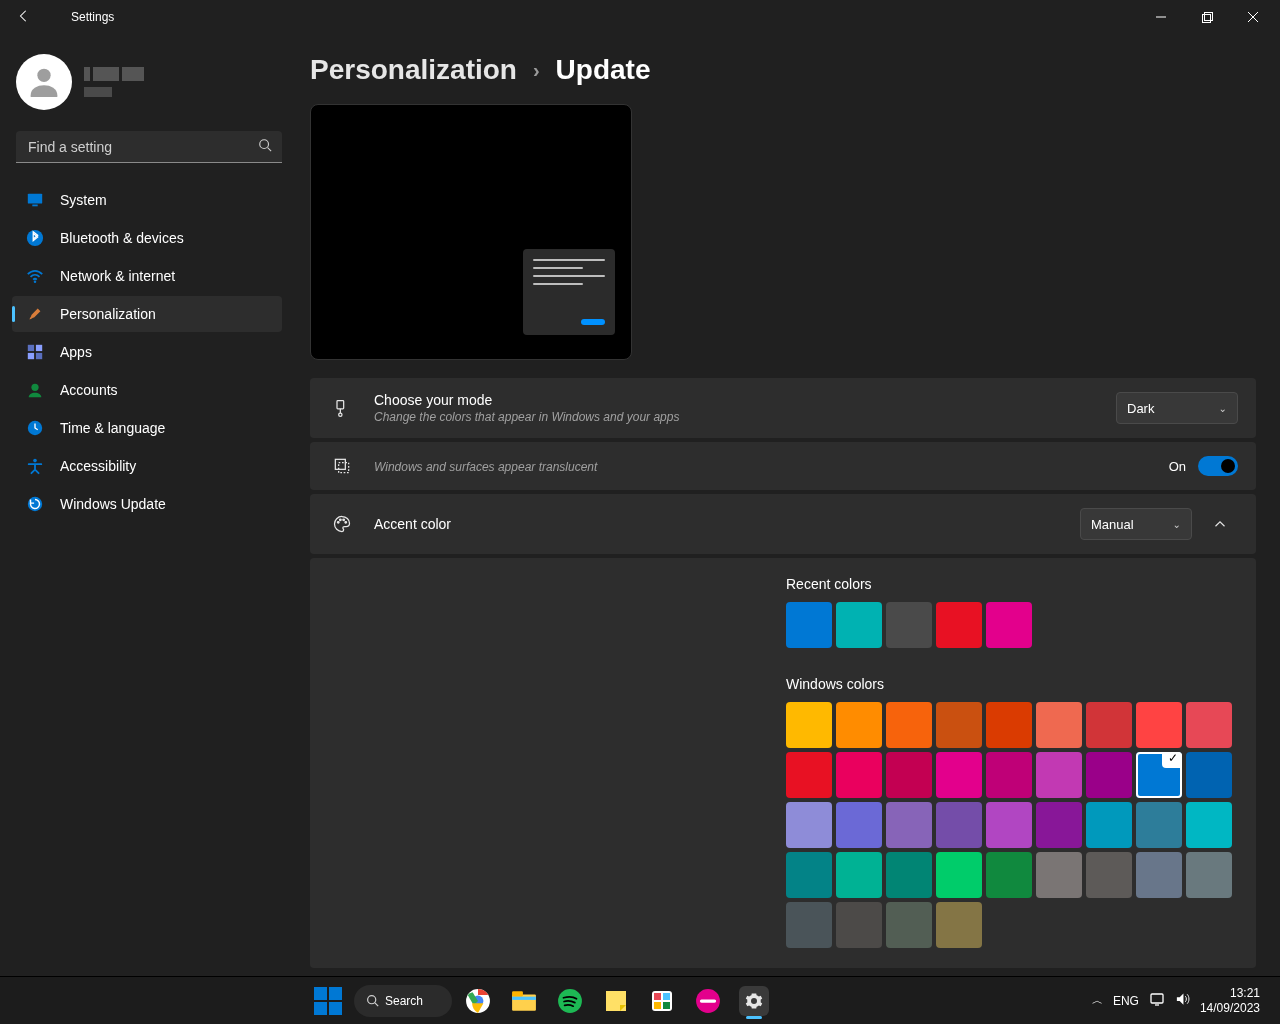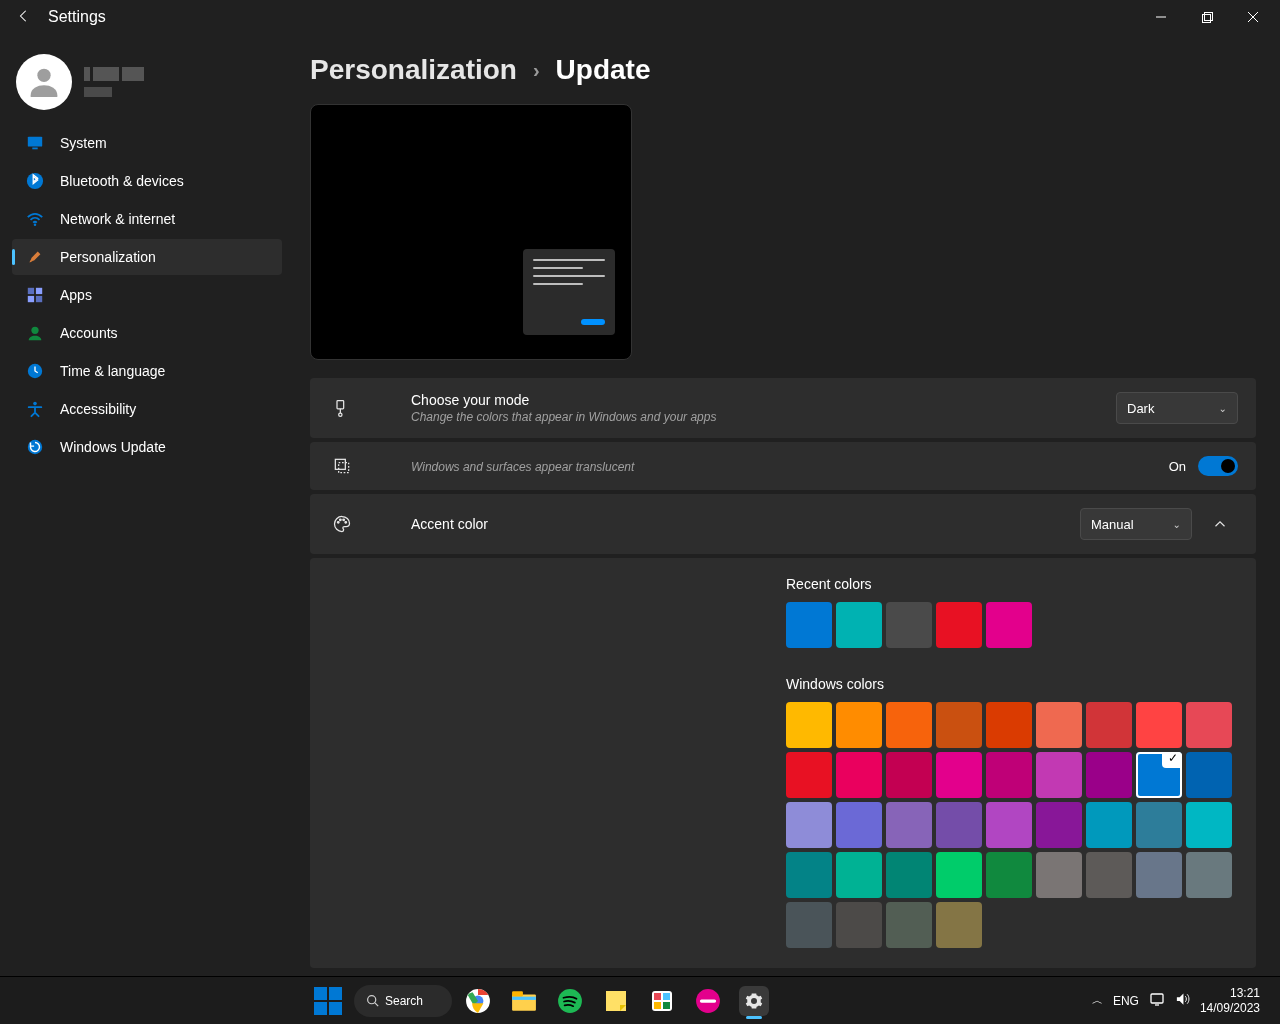--- a/index.html
+++ b/index.html
@@ -16,21 +16,21 @@
     --toggle-on: #0078d4;
     --border-radius: 4px;
   }
   * { box-sizing: border-box; font-family: "Segoe UI", Arial, sans-serif; }
   html, body { margin:0; padding:0; width:1280px; height:1024px; background:var(--bg); color:var(--text); overflow:hidden; }
   body { display:flex; flex-direction:column; }
 
   
   .titlebar { height:34px; display:flex; align-items:center; padding:0 4px; }
   .titlebar .back { width:40px; text-align:center; color:var(--text); font-size:14px; cursor:pointer;}
-  .titlebar .title { font-size:16px; color:var(--text); padding-left:4px;}
+  .titlebar .title { font-size:12px; color:var(--text); padding-left:4px;margin-left:23px;}
   .titlebar .controls { margin-left:auto; display:flex; }
   .titlebar .controls > div { width:46px; height:32px; display:flex; align-items:center; justify-content:center; font-size:11px; cursor:pointer;}
   .titlebar .controls svg { stroke:var(--text); }
 
   .content { flex:1; display:flex; min-height:0; }
 
   
   .sidebar { width:300px; padding:12px 12px 0 6px; display:flex; flex-direction:column; }
   .user-block { display:flex; align-items:center; gap:12px; padding:8px 10px; }
   .avatar { width:56px; height:56px; border-radius:50%; background:#ffffff; display:flex; align-items:center; justify-content:center; }
@@ -59,21 +59,21 @@
   .breadcrumb .current { color:#ffffff; }
 
   .preview { width:322px; height:256px; background:#000000; border-radius:8px; position:relative; border:1px solid #333; margin-bottom:18px;}
   .preview-window { position:absolute; right:16px; bottom:24px; width:92px; height:86px; background:#2b2b2b; border-radius:4px; padding:10px 10px; display:flex; flex-direction:column; gap:6px;}
   .preview-window .line { height:2px; background:#bdbdbd; border-radius:1px;}
   .preview-window .line.short { width:70%; }
   .preview-window .accent-pill { margin-top:auto; align-self:flex-end; width:24px; height:6px; background:#0091ff; border-radius:3px;}
 
   .setting-card { background:var(--bg-card); border-radius:4px; display:flex; align-items:center; padding:14px 18px; margin-bottom:4px;}
   .setting-card .card-icon { width:28px; margin-right:18px; color:#e6e6e6; display:flex; justify-content:center;}
-  .setting-card .card-text { flex:1;margin-left:37px; }
+  .setting-card .card-text { flex:1; }
   .setting-card .card-title { font-size:14px; }
   .setting-card .card-sub { font-size:12px; color:var(--text-secondary); margin-top:2px;font-style:italic;}
   .dropdown { background:#383838; border:1px solid #4a4a4a; border-radius:4px; height:32px; min-width:122px; padding:0 10px; display:flex; align-items:center; justify-content:space-between; font-size:13px; cursor:pointer;}
   .dropdown .chev { font-size:10px; color:#cfcfcf; margin-left:20px;}
 
   .toggle-row { display:flex; align-items:center; gap:12px; }
   .toggle-label { font-size:13px; }
   .toggle { width:40px; height:20px; border-radius:10px; background:var(--toggle-on); position:relative; cursor:pointer;}
   .toggle::after { content:""; position:absolute; right:3px; top:3px; width:14px; height:14px; background:#000; border-radius:50%;}
 
@@ -141,20 +141,29 @@
             <circle cx="12" cy="8" r="4"></circle>
             <path d="M4 20c0-4 4-6 8-6s8 2 8 6v1H4z"></path>
           </svg>
       </div>
       <div class="user-text">
         <div class="name"><span style="width:6px"></span><span style="width:26px"></span><span style="width:22px"></span></div>
         <div class="email"><span></span></div>
       </div>
     </div>
 
+    <div class="search">
+      <input placeholder="Find a setting" style="">
+      <span class="icon">
+        <svg width="14" height="14" viewBox="0 0 16 16">
+            <circle cx="7" cy="7" r="5" stroke="#cfcfcf" fill="none" stroke-width="1.3"></circle>
+            <line x1="11" y1="11" x2="15" y2="15" stroke="#cfcfcf" stroke-width="1.3"></line>
+          </svg>
+      </span>
+    </div>
 
     <div class="nav" id="nav">
         <div class="nav-item">
           <span class="nav-icon">
             <svg width="18" height="18" viewBox="0 0 20 20">
               <rect x="2" y="3" width="16" height="11" rx="1" fill="#0078d4"></rect>
               <rect x="7" y="15" width="6" height="2" fill="#0078d4"></rect>
             </svg>
           </span>
           <span>System</span>

